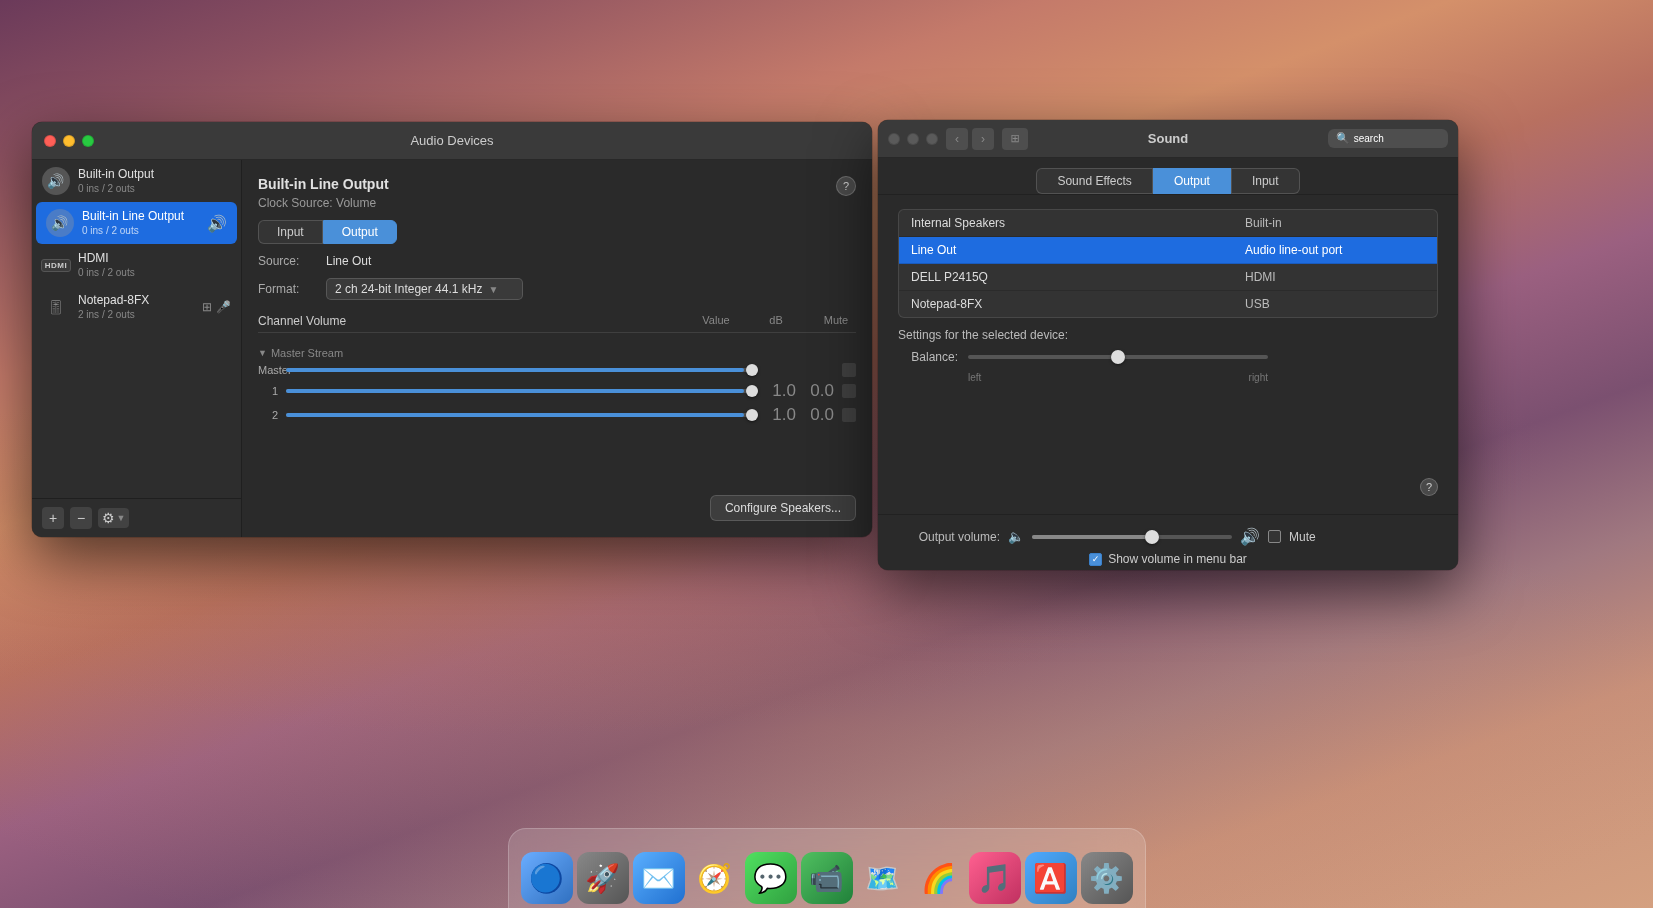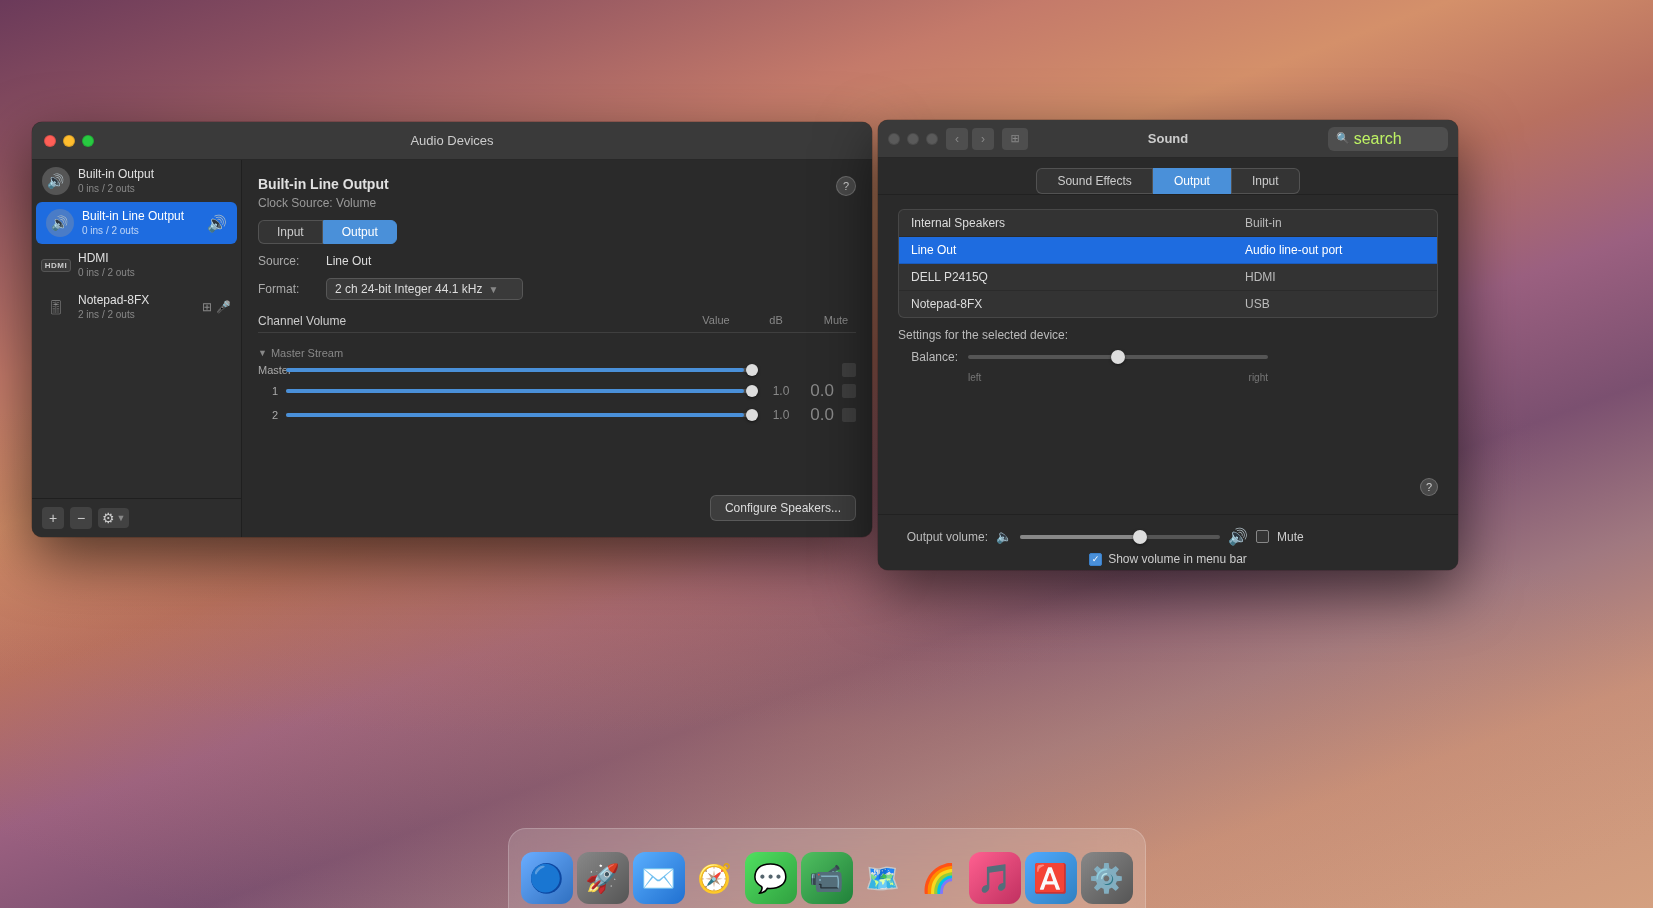--- a/index.html
+++ b/index.html
@@ -371,24 +371,24 @@
       right: 0;
       top: 50%;
       transform: translateY(-50%);
       width: 12px;
       height: 12px;
       background: #ddd;
       border-radius: 50%;
       box-shadow: 0 1px 3px rgba(0,0,0,0.5);
     }
     .ch-value {
-      font-size: 12px;
+      font-size: 17px;
       color: #888;
       min-width: 30px;
-      text-align: center;
+      text-align: right;
     }
     .ch-db {
       font-size: 17px;
       color: #888;
       min-width: 30px;
       text-align: right;
     }
     .ch-mute {
       width: 14px;
       height: 14px;
@@ -474,21 +474,21 @@
       right: 10px;
       display: flex;
       align-items: center;
       background: rgba(255,255,255,0.1);
       border-radius: 6px;
       padding: 3px 8px;
       gap: 4px;
       width: 120px;
     }
     .search-icon { font-size: 11px; color: #888; }
-    .search-text { font-size: 16px; color: #bef264; }
+    .search-text { font-size: 10px; color: #ffffff; }
 
     .sound-tabs {
       display: flex;
       justify-content: center;
       padding: 10px 0 0;
       gap: 0;
       background: #2A2A2A;
       border-bottom: 1px solid rgba(0,0,0,0.2);
     }
     .sound-tab {
@@ -939,21 +939,21 @@
       </div>
     </div>
 
     <div style="flex:1;"></div>
 
     <div style="display:flex;justify-content:flex-end;margin-bottom:4px;">
       <div class="help-circle">?</div>
     </div>
   </div>
 
-  <div style="background:#2A2A2A;padding:6px 20px 4px;border-top:1px solid rgba(0,0,0,0.2);">
+  <div style="background:#2A2A2A;padding:6px 32px 4px;border-top:1px solid rgba(0,0,0,0.2);">
     <div class="volume-row">
       <span class="volume-label">Output volume:</span>
       <span class="vol-icon">🔈</span>
       <div class="vol-track">
         <div class="vol-fill"></div>
         <div class="vol-thumb"></div>
       </div>
       <span class="vol-max-icon">🔊</span>
       <div class="mute-checkbox"></div>
       <span class="mute-label">Mute</span>

